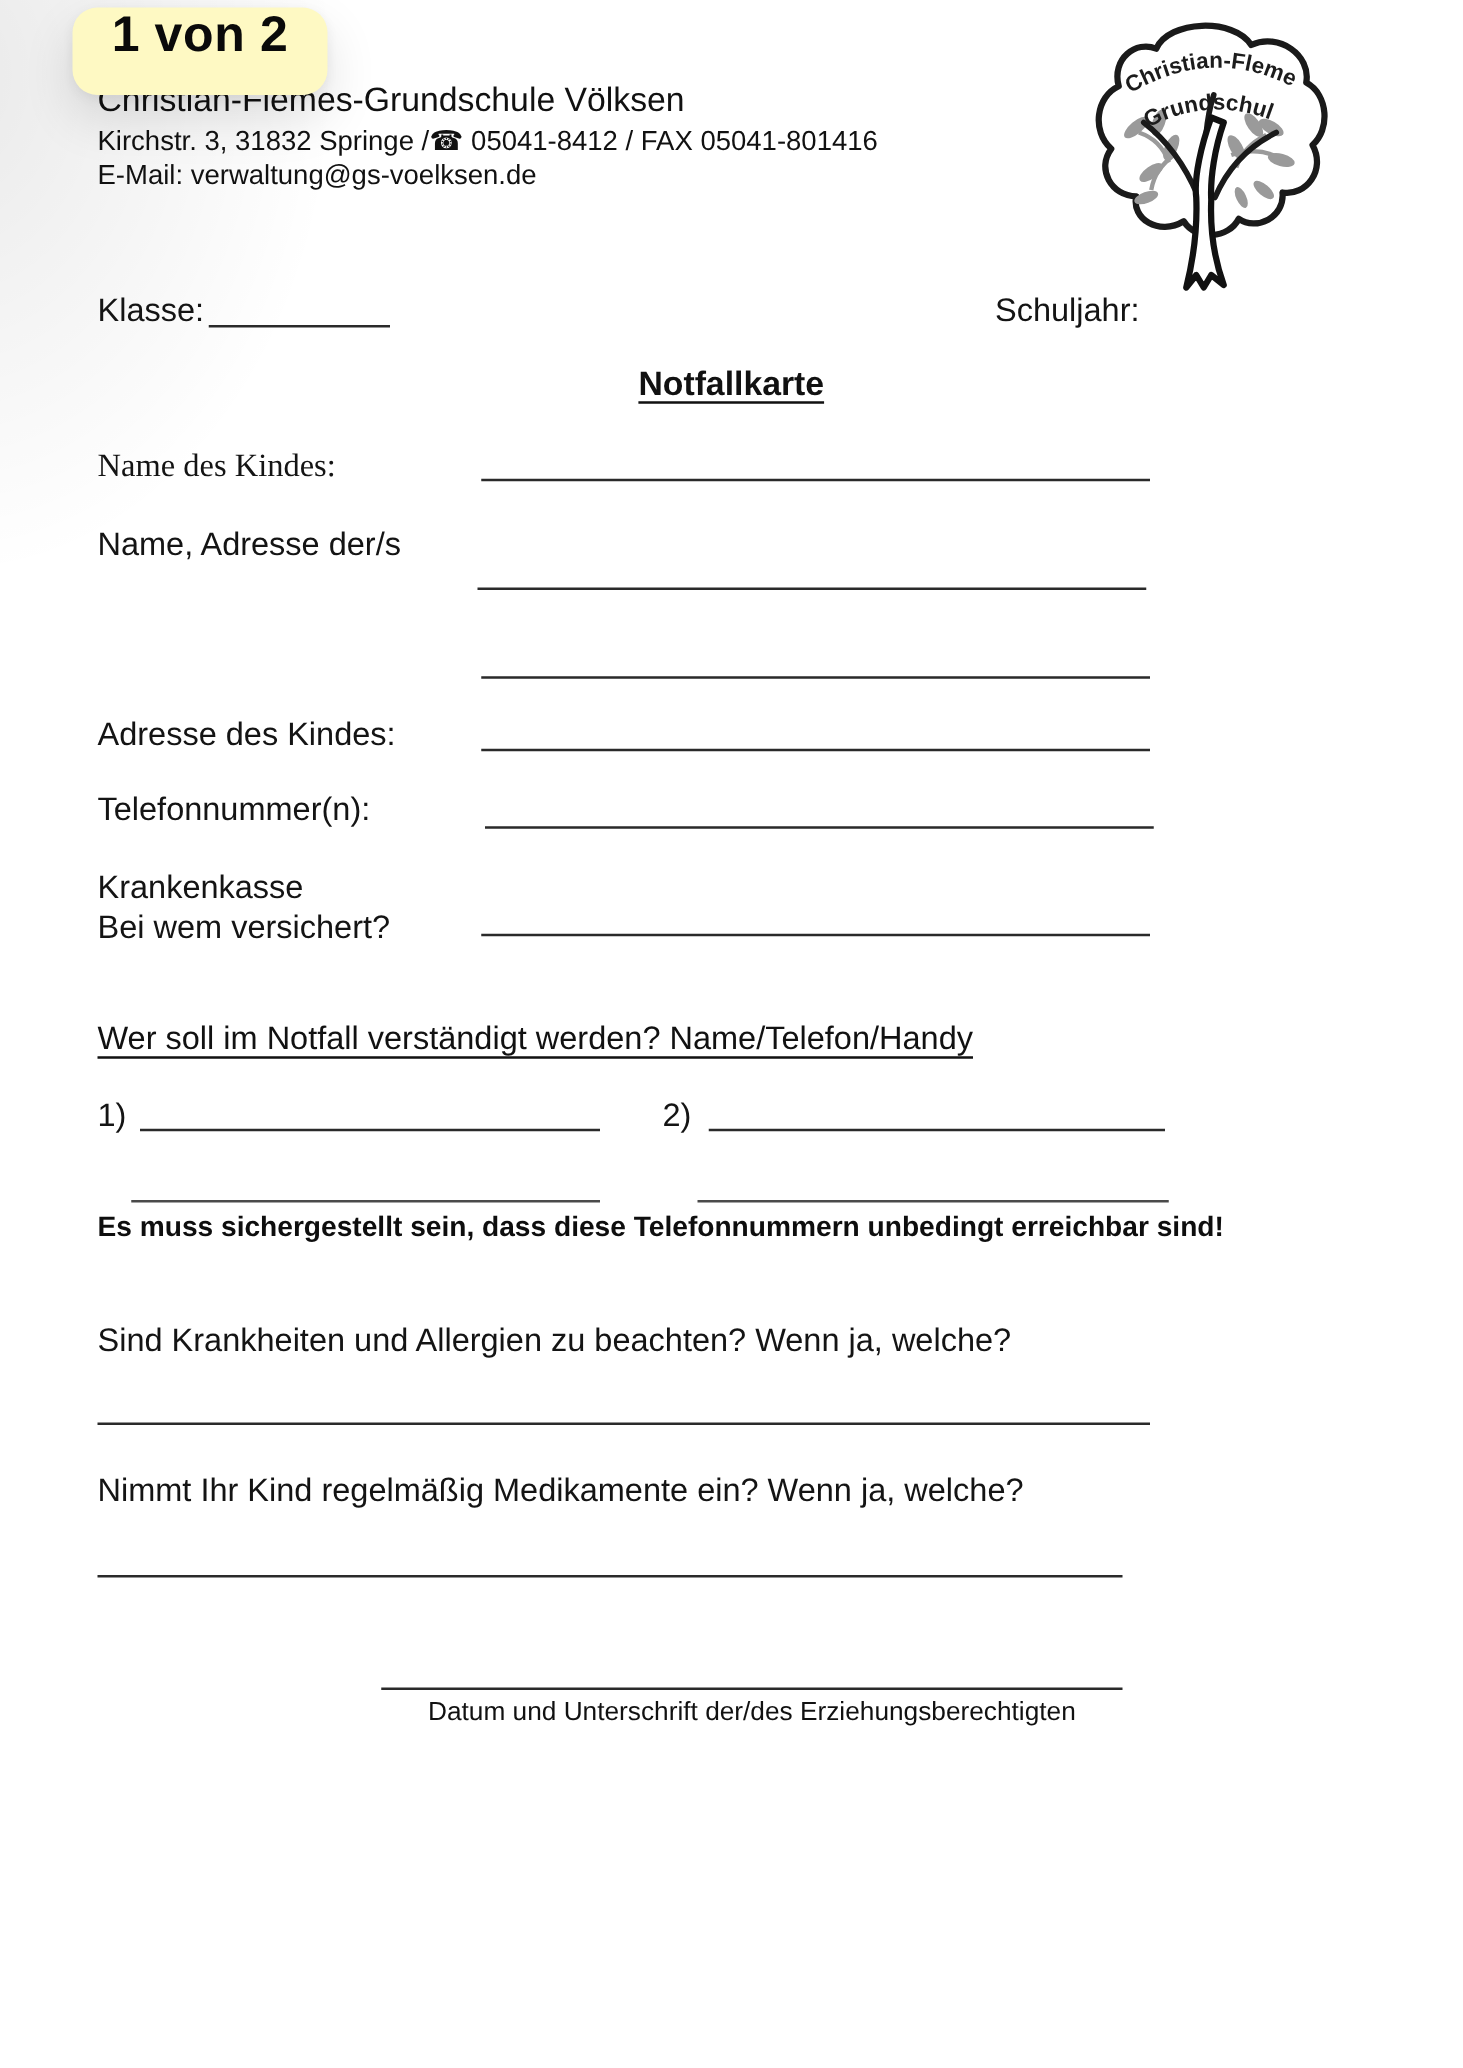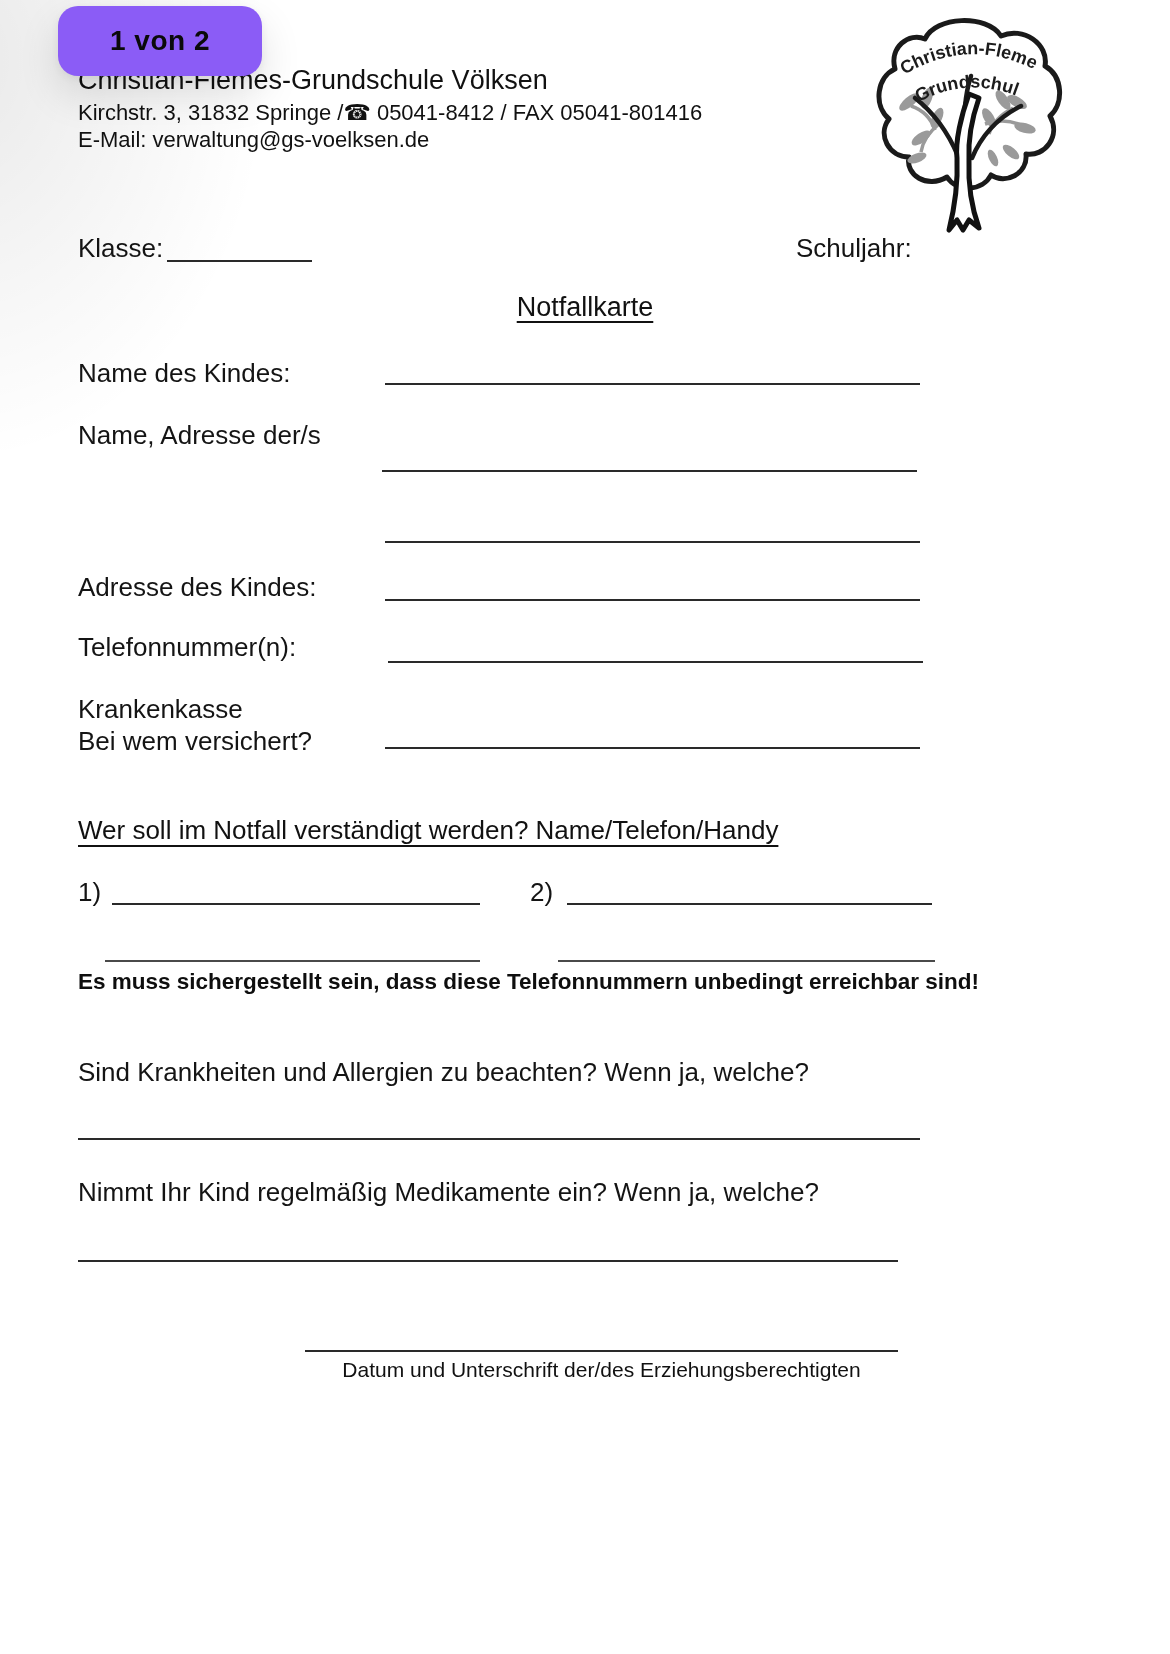--- a/index.html
+++ b/index.html
@@ -11,47 +11,47 @@
     color:#111;
     overflow:hidden;
   }
   .corner-shade {
     position:absolute; left:0; top:0; width:560px; height:700px;
     background:radial-gradient(ellipse 430px 560px at -40px 60px, rgba(0,0,0,0.085), rgba(0,0,0,0.0) 72%);
     pointer-events:none;
   }
   .page-badge {
     position:absolute; left:58px; top:6px; width:204px; height:70px;
-    background:#8b5cf6; border-radius:20px;
+    background:#fef9c3; border-radius:20px;
     box-shadow:0 18px 42px rgba(0,0,0,0.12), 0 3px 9px rgba(0,0,0,0.06);
-    display:flex; align-items:center; justify-content:center;
-    font-size:28px; font-weight:bold; color:#0a0a0a;
+    display:flex; justify-content:center;
+    font-size:40px; font-weight:bold; color:#0a0a0a;
     z-index:5; letter-spacing:0.5px;
   }
   .abs { position:absolute; }
   .school-name { left:78px; top:64px; font-size:27px; line-height:32px; }
   .school-address { left:78px; top:99px; font-size:22px; line-height:27px; }
   .school-email { left:78px; top:126px; font-size:22px; line-height:27px; }
   .logo-wrap { left:860px; top:6px; width:210px; height:228px; }
 
   .body-text { font-size:26px; line-height:32px; color:#141414; }
   .fline { position:absolute; border-bottom:2px solid #2a2a2a; height:0; }
   .fline.soft { border-bottom-color:#4a4a4a; }
 
   .klasse-label { left:78px; top:232px; }
   .klasse-line { left:167px; top:260px; width:145px; }
   .schuljahr-label { left:778px; top:232px;margin-left:18px; }
 
   .form-title {
     left:0; top:292px; width:100%; text-align:center;
-    font-size:27px; font-weight:normal;
+    font-size:27px; font-weight:bold;
     text-decoration:underline; text-underline-offset:5px; text-decoration-thickness:2px;
   }
 
-  .lbl-child-name { left:78px; top:357px; }
+  .lbl-child-name { left:78px; top:357px;font-family:Liberation Serif, serif; }
   .line-child-name { left:385px; top:383px; width:535px; }
   .lbl-guardian { left:78px; top:419px; }
   .line-guardian { left:382px; top:470px; width:535px; }
   .line-guardian2 { left:385px; top:541px; width:535px; }
   .lbl-child-address { left:78px; top:571px; }
   .line-child-address { left:385px; top:599px; width:535px; }
   .lbl-phone { left:78px; top:631px; }
   .line-phone { left:388px; top:661px; width:535px; }
   .lbl-insurance { left:78px; top:693px; }
   .line-insurance { left:385px; top:747px; width:535px; }

